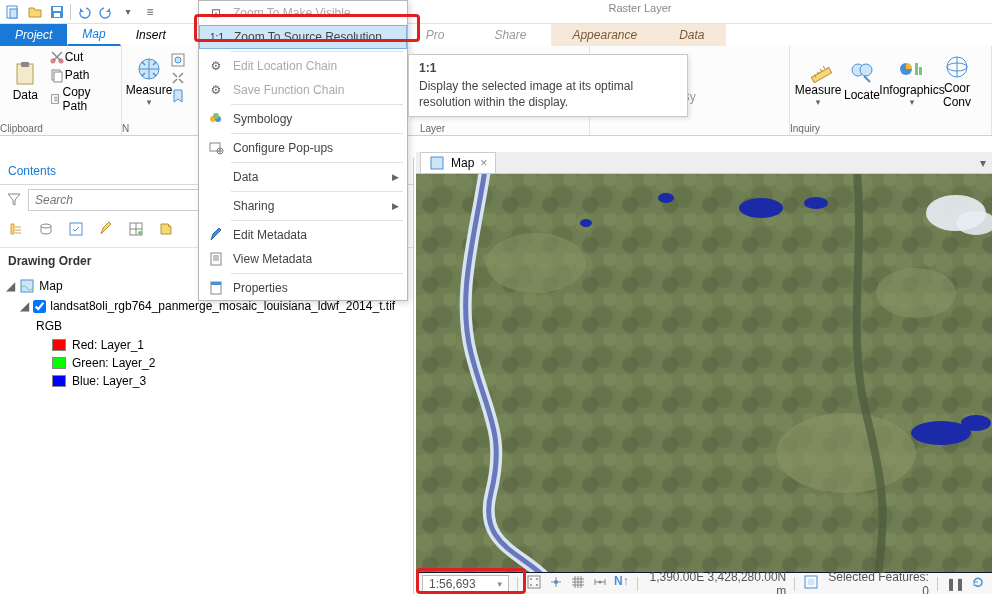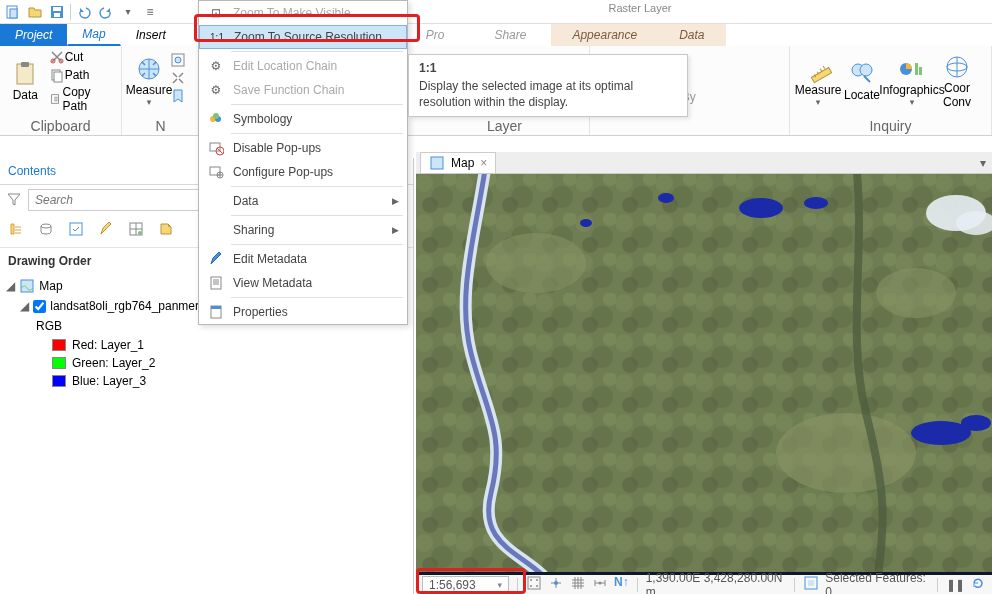--- a/index.html
+++ b/index.html
@@ -14,21 +14,21 @@
 .ribbon-tabs { height: 22px; background: #fff; display: flex; align-items: flex-end; }
 .ribbon-tab { padding: 3px 14px 3px 14px; cursor: pointer; border: 1px solid transparent; font-style: italic; }
 .ribbon-tab.active-project { background: #1a78d6; color: #fff; }
 .ribbon-tab.active-map { color: #1a78d6; border-bottom: 2px solid #1a78d6; }
 .ribbon-tab.context-tab { background: #f7e9da; color: #7a5a3a; padding: 3px 20px; }
 .ribbon-context-header { position: absolute; top: 2px; left: 580px; width: 120px; text-align: center; font-size: 11px; color: #888; }
 
 
 .ribbon-body { height: 90px; border-bottom: 1px solid #d0d0d0; display: flex; position: relative; background: #fcfcfc; }
 .ribbon-group { border-right: 1px solid #e4e4e4; padding: 2px 6px 14px 6px; position: relative; display: flex; flex-direction: column; justify-content: space-between; }
-.ribbon-group-label { position: absolute; bottom: 1px; left: 0; right: 0; text-align: center; font-size: 14px; color: #666; }
+.ribbon-group-label { position: absolute; bottom: 1px; left: 0; right: 0; text-align: left; font-size: 10px; color: #666; }
 .rg-big { display: flex; flex-direction: column; align-items: center; justify-content: center; width: 44px; cursor: pointer; }
 .rg-big-icon { width: 28px; height: 28px; }
 .rg-btn { display: flex; align-items: center; padding: 1px 4px; cursor: pointer; }
 
 
 .context-menu { position: absolute; top: 0; left: 198px; width: 210px; background: #fff; border: 1px solid #b8b8b8; box-shadow: 2px 2px 6px rgba(0,0,0,0.15); z-index: 50; }
 .cm-item { display: flex; align-items: center; height: 24px; padding-left: 6px; cursor: pointer; color: #444; }
 .cm-item.disabled { color: #aaa; }
 .cm-item.hover { background: #cde6f7; border: 1px solid #7eb4ea; height: 24px; }
 .cm-icon { width: 22px; height: 20px; display: flex; align-items: center; justify-content: center; margin-right: 6px; color: #666; }
@@ -57,21 +57,21 @@
 .swatch { width: 14px; height: 12px; border: 1px solid #888; }
 
 
 .map-view { position: absolute; top: 152px; left: 416px; right: 0; bottom: 22px; background: #6a7a52; }
 .map-tabbar { height: 22px; background: #eee; display: flex; align-items: center; border-bottom: 1px solid #ccc; }
 .map-tab { background: #fff; border: 1px solid #ccc; border-bottom: none; padding: 2px 8px; display: flex; align-items: center; gap: 6px; margin-left: 4px; }
 .map-canvas { width: 100%; height: calc(100% - 22px); position: relative; overflow: hidden; }
 .map-canvas svg { width:100%; height:100%; display:block; }
 
 
-.status-bar { position: absolute; bottom: 0; left: 416px; right: 0; height: 22px; background: #f7f7f7; border-top: 3px solid #0f172a; display: flex; align-items: center; gap: 6px; padding: 4px 6px; font-size: 11px; color: #555; }
+.status-bar { position: absolute; bottom: 0; left: 416px; right: 0; height: 22px; background: #f7f7f7; border-top: 1px solid #0f172a; display: flex; align-items: center; gap: 6px; padding: 4px 6px; font-size: 11px; color: #555; text-align: right; }
 .scale-box { border: 1px solid #bbb; padding: 1px 6px; width: 92px; display: flex; justify-content: space-between; align-items: center; background: #fff; }
 .status-sep { width: 1px; height: 14px; background: #ccc; margin: 0 2px; }
 .status-icons { display: flex; gap: 6px; }
 
 
 .icon-svg { width: 16px; height: 16px; }
 </style>
 </head>
 <body>
 
@@ -295,30 +295,20 @@
           <circle cx="8" cy="5" r="3" fill="#7cc576"></circle>
         </svg>
       </span>
       <span>Symbology</span>
     </div>
   <div class="cm-sep"></div>
   <div class="cm-item">
       <span class="cm-icon">
         <svg class="icon-svg" viewBox="0 0 16 16">
           <rect x="2" y="3" width="10" height="8" fill="#fff" stroke="#888"></rect>
-          <circle cx="12" cy="11" r="4" fill="none" stroke="#d44"></circle>
-          <path d="M9 8 l6 6" stroke="#d44"></path>
-        </svg>
-      </span>
-      <span>Disable Pop-ups</span>
-    </div>
-  <div class="cm-item">
-      <span class="cm-icon">
-        <svg class="icon-svg" viewBox="0 0 16 16">
-          <rect x="2" y="3" width="10" height="8" fill="#fff" stroke="#888"></rect>
           <circle cx="12" cy="11" r="3" fill="none" stroke="#888"></circle>
           <path d="M12 8 v6 M9 11 h6" stroke="#888"></path>
         </svg>
       </span>
       <span>Configure Pop-ups</span>
     </div>
   <div class="cm-sep"></div>
   <div class="cm-item">
       <span class="cm-icon"></span>
       <span>Data</span>

